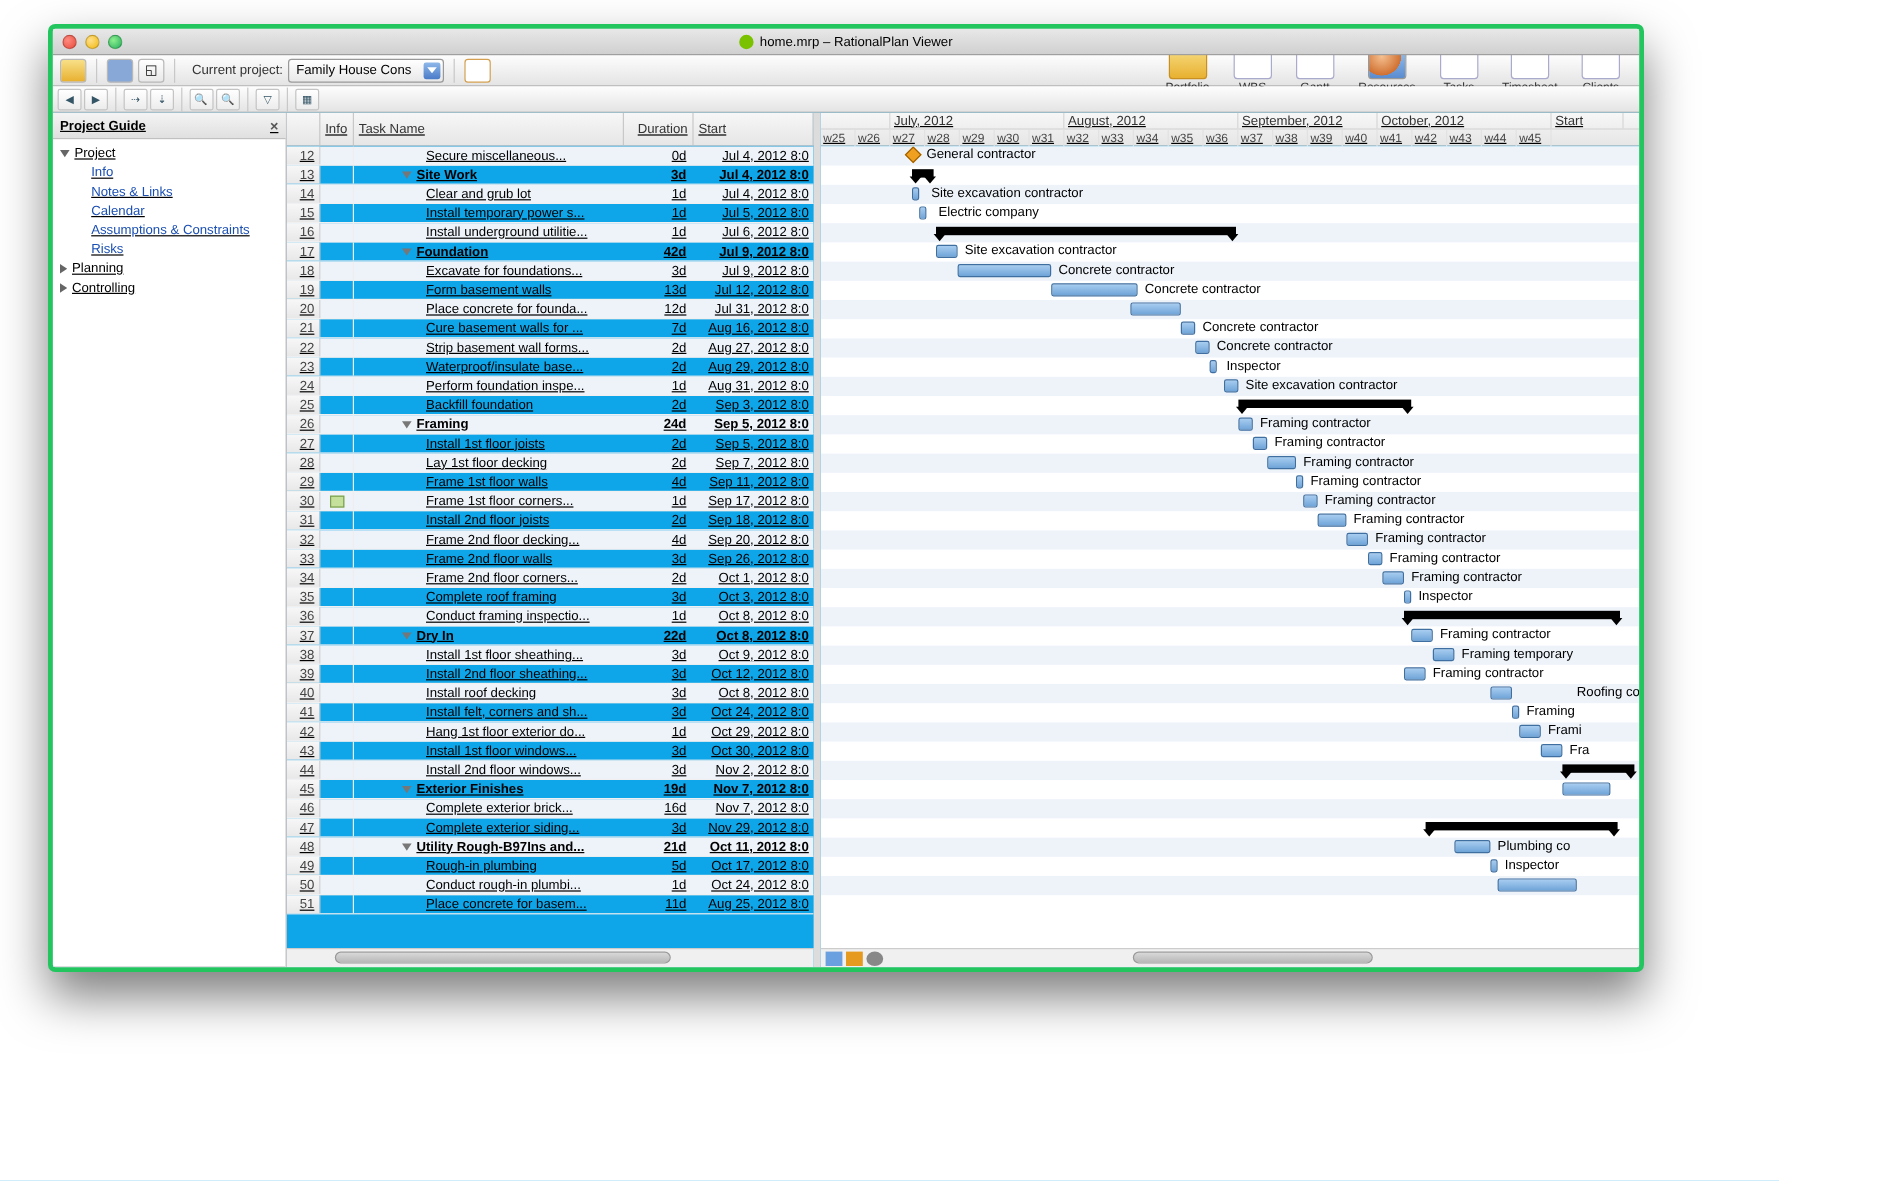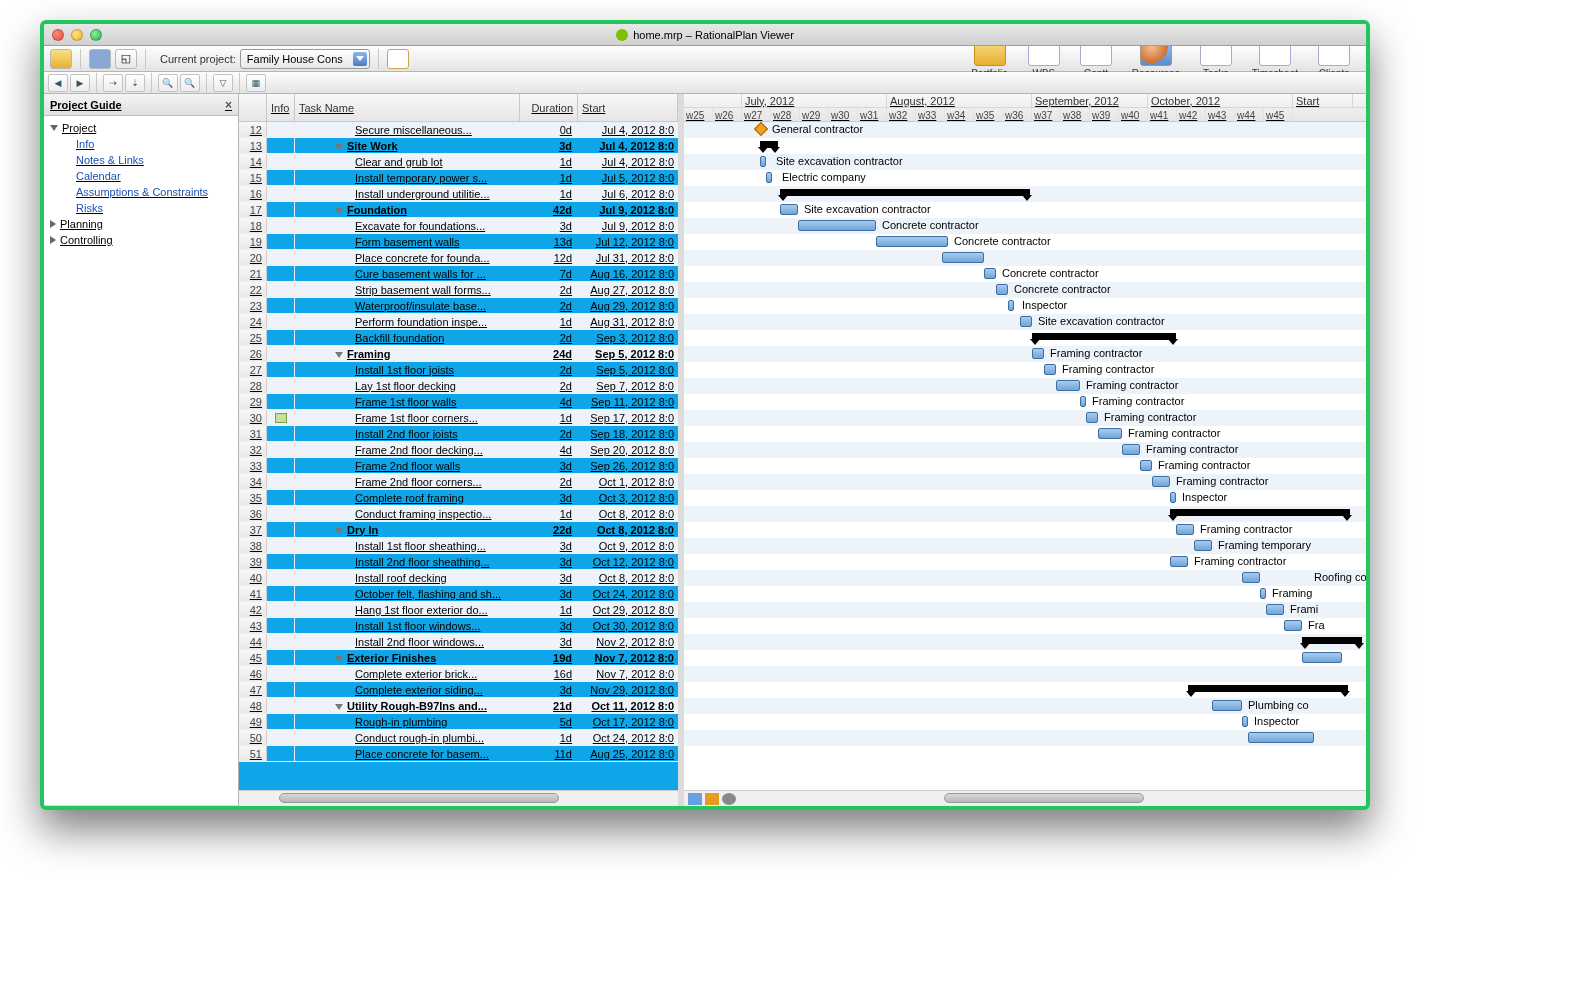--- a/index.html
+++ b/index.html
@@ -410,21 +410,21 @@
           <div class="grow">
             <div class="gc-id">40</div>
             <div class="gc-info"></div>
             <div class="gc-name indent2">Install roof decking</div>
             <div class="gc-dur">3d</div>
             <div class="gc-start">Oct 8, 2012 8:0</div>
           </div>
           <div class="grow">
             <div class="gc-id">41</div>
             <div class="gc-info"></div>
-            <div class="gc-name indent2">October felt, flashing and sh...</div>
+            <div class="gc-name indent2">Install felt, corners and sh...</div>
             <div class="gc-dur">3d</div>
             <div class="gc-start">Oct 24, 2012 8:0</div>
           </div>
           <div class="grow">
             <div class="gc-id">42</div>
             <div class="gc-info"></div>
             <div class="gc-name indent2">Hang 1st floor exterior do...</div>
             <div class="gc-dur">1d</div>
             <div class="gc-start">Oct 29, 2012 8:0</div>
           </div>

